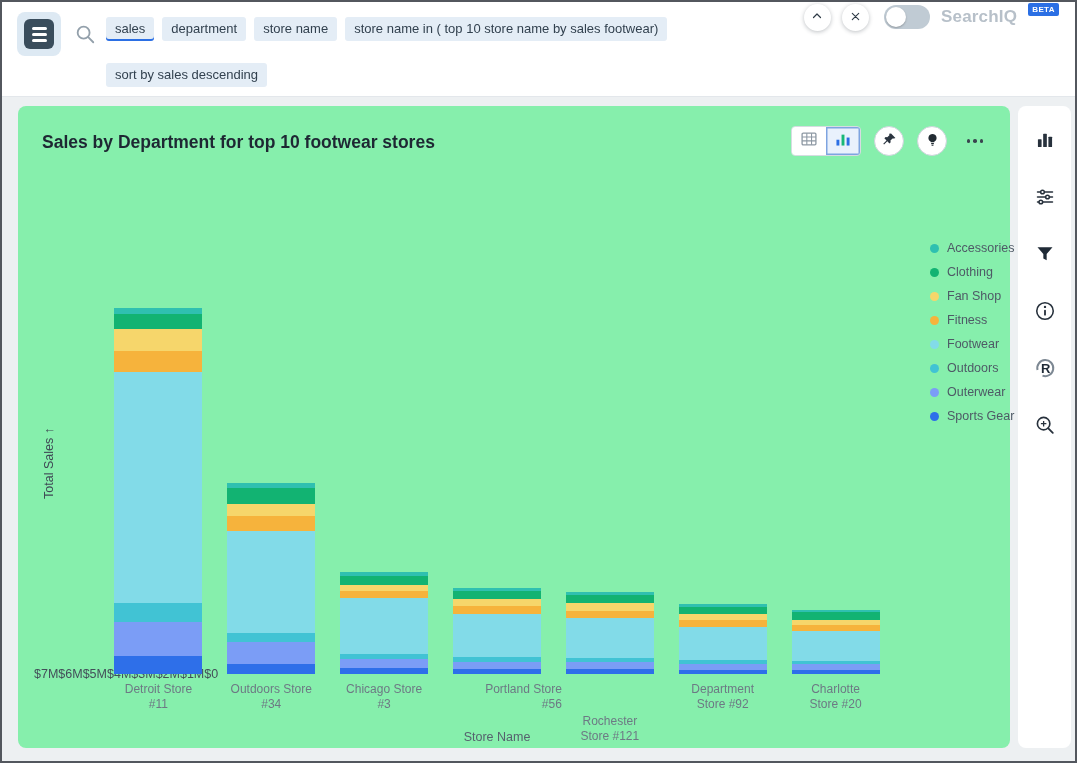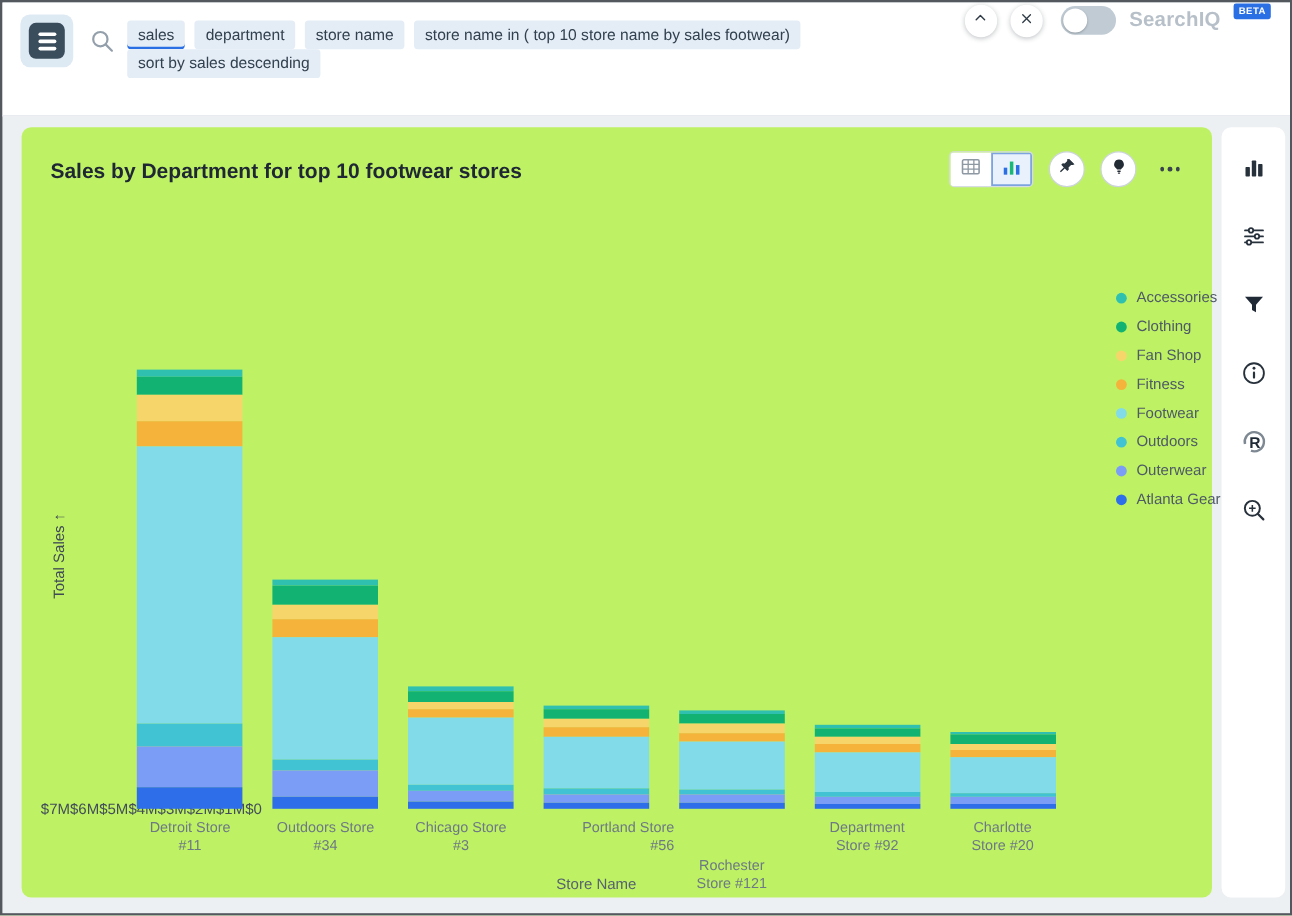--- a/index.html
+++ b/index.html
@@ -9,39 +9,39 @@
 
   
   .topbar { position:absolute; left:0; top:0; width:100%; height:95px; background:#fff;
             border-bottom:1px solid #e3e7eb; }
   .source-btn { position:absolute; left:15px; top:10px; width:44px; height:44px; background:#dde9f3;
                 border-radius:8px; display:flex; align-items:center; justify-content:center; cursor:pointer; }
   .source-inner { width:30px; height:30px; background:#3a4d5c; border-radius:6px; display:flex;
                   flex-direction:column; align-items:center; justify-content:center; gap:3px; }
   .source-inner i { display:block; width:15px; height:3px; background:#fff; border-radius:2px; }
   .search-glyph { position:absolute; left:72px; top:21px; }
-  .token-rows { position:absolute; left:104px; top:15px; width:640px; display:flex; flex-direction:column; gap:0; }
+  .token-rows { position:absolute; left:104px; top:15px; width:640px; display:flex; flex-direction:column; gap:22px; }
   .token-row { display:flex; gap:8px; flex-wrap:nowrap; }
   .chip { background:#e4edf6; color:#32414f; font-size:13px; line-height:16px; padding:4px 9px;
           border-radius:3px; white-space:nowrap; cursor:pointer; }
   .chip-active { box-shadow: inset 0 -2px 0 #2b6fe4; }
   .topbar-right { position:absolute; right:16px; top:0; display:flex; align-items:center; gap:11px; height:30px; }
   .circle-btn { width:27px; height:27px; border-radius:50%; background:#fff;
                 box-shadow:0 1px 4px rgba(40,50,60,.3); display:flex; align-items:center;
                 justify-content:center; cursor:pointer; }
   .toggle { position:relative; width:46px; height:24px; border-radius:12px; background:#c0cbd4;
             cursor:pointer; margin-left:4px; }
   .toggle .knob { position:absolute; left:2px; top:2px; width:20px; height:20px; border-radius:50%;
                   background:#fff; box-shadow:0 1px 2px rgba(0,0,0,.25); }
   .searchiq-label { font-size:17px; font-weight:600; color:#b7c0c9; letter-spacing:.2px; }
   .beta-badge { background:#2b6fe4; color:#fff; font-size:8px; font-weight:700; letter-spacing:.4px;
                 padding:2px 4px; border-radius:2px; transform:translateY(-8px); }
 
   
-  .card { position:absolute; left:16px; top:104px; width:992px; height:642px; background:#bef264;
+  .card { position:absolute; left:16px; top:104px; width:992px; height:642px; background:#86efac;
           border-radius:8px; }
   .card-title { position:absolute; left:24px; top:26px; font-size:17.5px; font-weight:700; color:#1e2733; }
   .card-tools { position:absolute; right:20px; top:20px; display:flex; align-items:center; gap:13px; }
   .switcher { display:flex; border:1px solid #d6dce1; border-radius:4px; overflow:hidden; }
   .switch-cell { width:34px; height:28px; display:flex; align-items:center; justify-content:center;
                  background:#fff; cursor:pointer; }
   .switch-cell.active { background:#e9f1fc; box-shadow: inset 0 0 0 1.5px #7ea4e0; }
   .icon-circle { width:30px; height:30px; border-radius:50%; border:1px solid #ccd4da; background:#fff;
                  display:flex; align-items:center; justify-content:center; cursor:pointer; }
   .more-dots { width:30px; height:30px; display:flex; align-items:center; justify-content:center;
@@ -322,21 +322,21 @@
         <div class="lg-item">
           <span class="lg-dot" style="background: rgb(65, 195, 212);"></span>
           <span class="lg-label">Outdoors</span>
         </div>
         <div class="lg-item">
           <span class="lg-dot" style="background: rgb(123, 157, 246);"></span>
           <span class="lg-label">Outerwear</span>
         </div>
         <div class="lg-item">
           <span class="lg-dot" style="background: rgb(46, 111, 233);"></span>
-          <span class="lg-label">Atlanta Gear</span>
+          <span class="lg-label">Sports Gear</span>
         </div>
       </div>
   </div>
 
   <div class="side">
     <div class="side-btn">
       <span>
         <svg width="20" height="20" viewBox="0 0 24 24">
             <rect x="3.5" y="11" width="4.4" height="9.5" rx="0.8" fill="#27313c"></rect>
             <rect x="9.8" y="4.5" width="4.4" height="16" rx="0.8" fill="#27313c"></rect>

